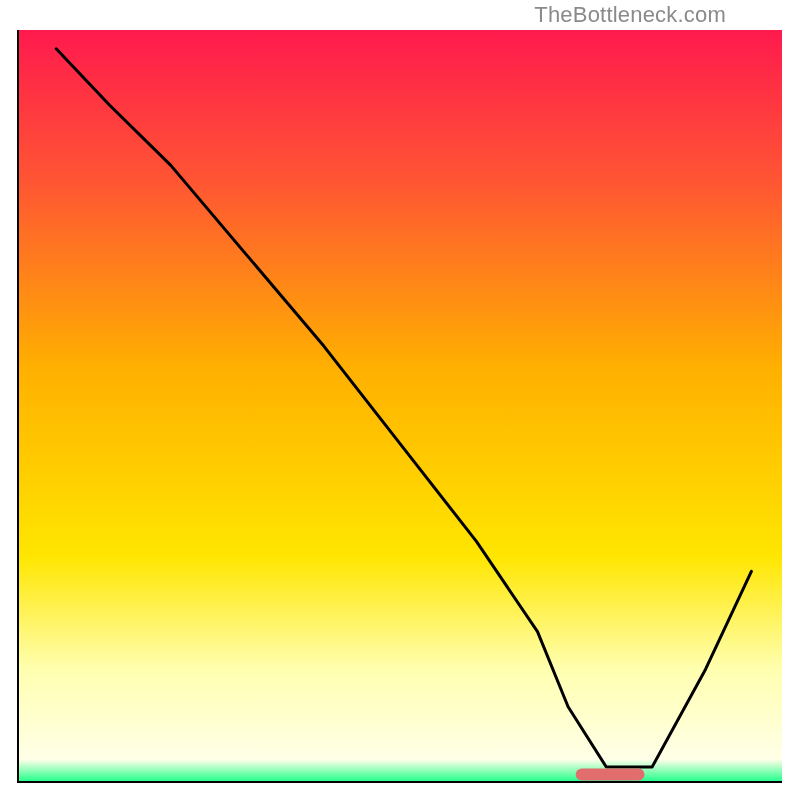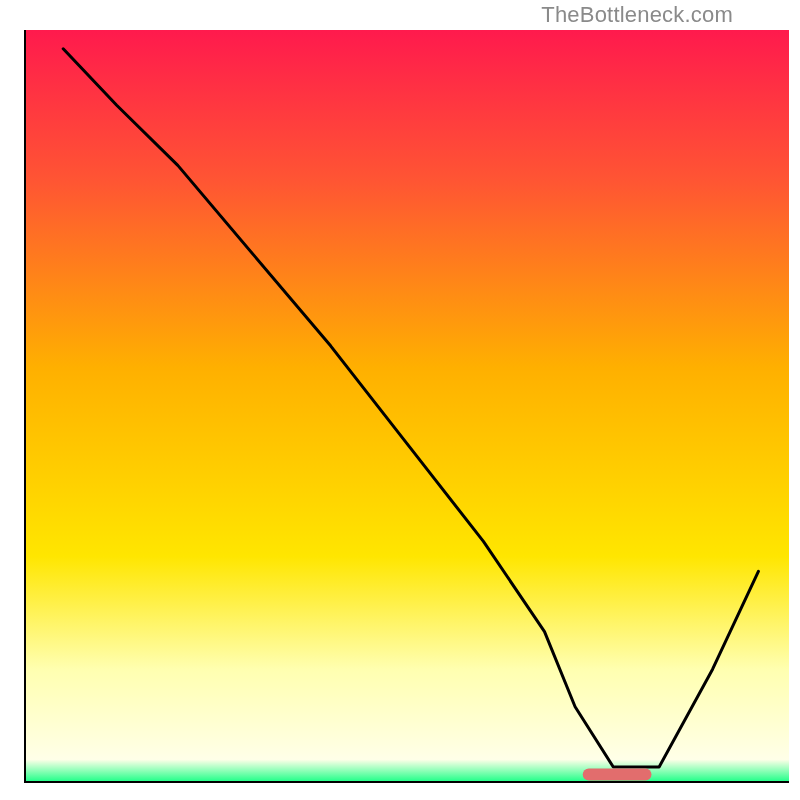--- a/index.html
+++ b/index.html
@@ -6,21 +6,20 @@
     margin: 0;
     padding: 0;
     width: 800px;
     height: 800px;
     background: #ffffff;
   }
   .chart-wrap {
     position: relative;
     width: 736px;
     height: 800px;
-    margin-left: 7px;
   }
   .watermark {
     position: absolute;
     top: 2px;
     right: 10px;
     font-family: Arial, Helvetica, sans-serif;
     font-size: 22px;
     color: #8a8a8a;
     letter-spacing: 0.2px;
     user-select: none;

